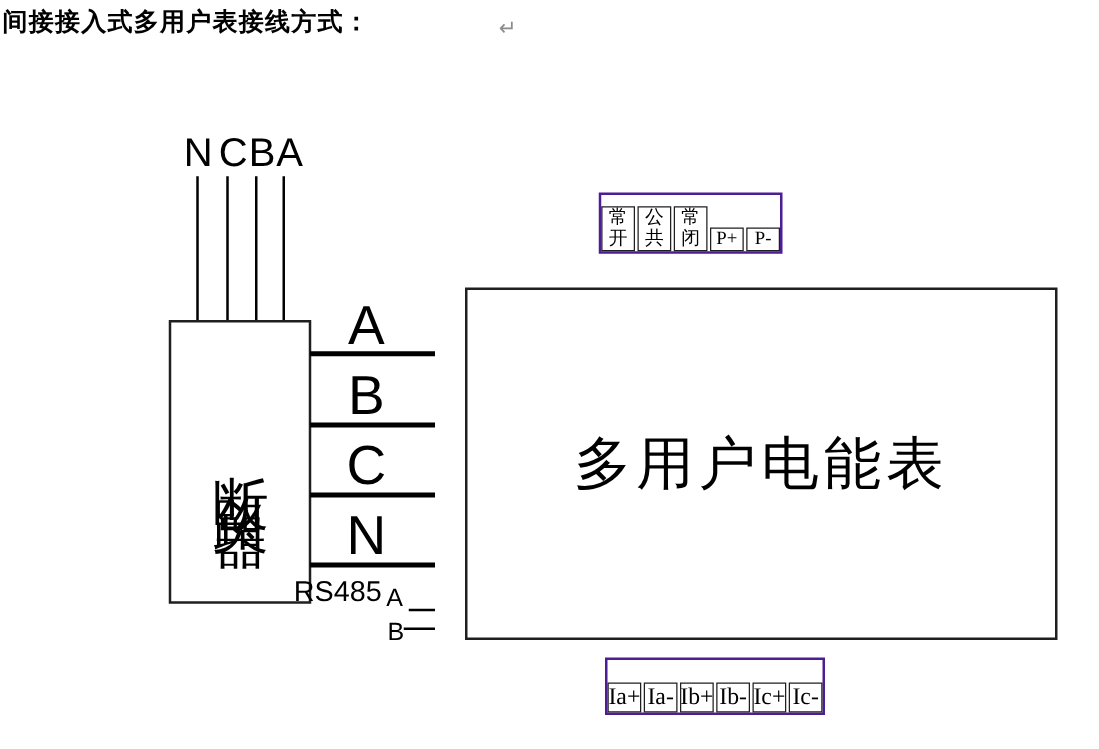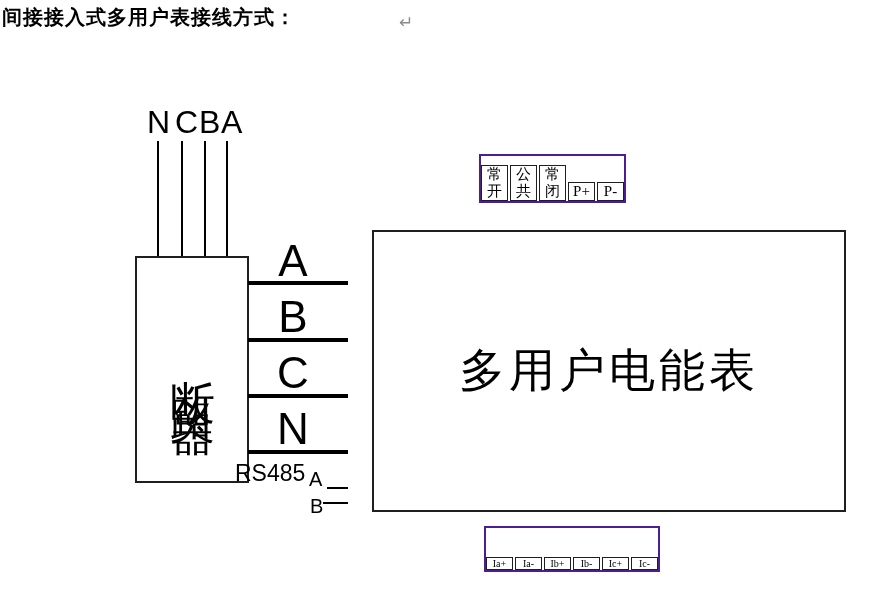--- a/index.html
+++ b/index.html
@@ -62,21 +62,21 @@
   }
   .tstrip.top{left:479px;top:154px;height:49px;}
   .tstrip.bottom{left:484px;top:526px;height:46px;}
   .tcell{
     border:1px solid #1f1f1f;box-sizing:border-box;
     display:flex;align-items:center;justify-content:center;text-align:center;
   }
   .tstrip.top .tcell{width:27px;font-size:15px;line-height:1.15;
     font-family:"Liberation Serif","DejaVu Serif",serif;}
   .tstrip.top .tcell .wrap{width:17px;word-break:break-all;}
-  .tstrip.bottom .tcell{width:27px;font-size:10px;
+  .tstrip.bottom .tcell{width:27px;font-size:19px;
     font-family:"Liberation Serif","DejaVu Serif",serif;}
 </style>
 </head>
 <body>
 
 <div class="canvas">
 
   <div class="doc-title">间接接入式多用户表接线方式：</div>
   <div class="para-mark">↵</div>
 

